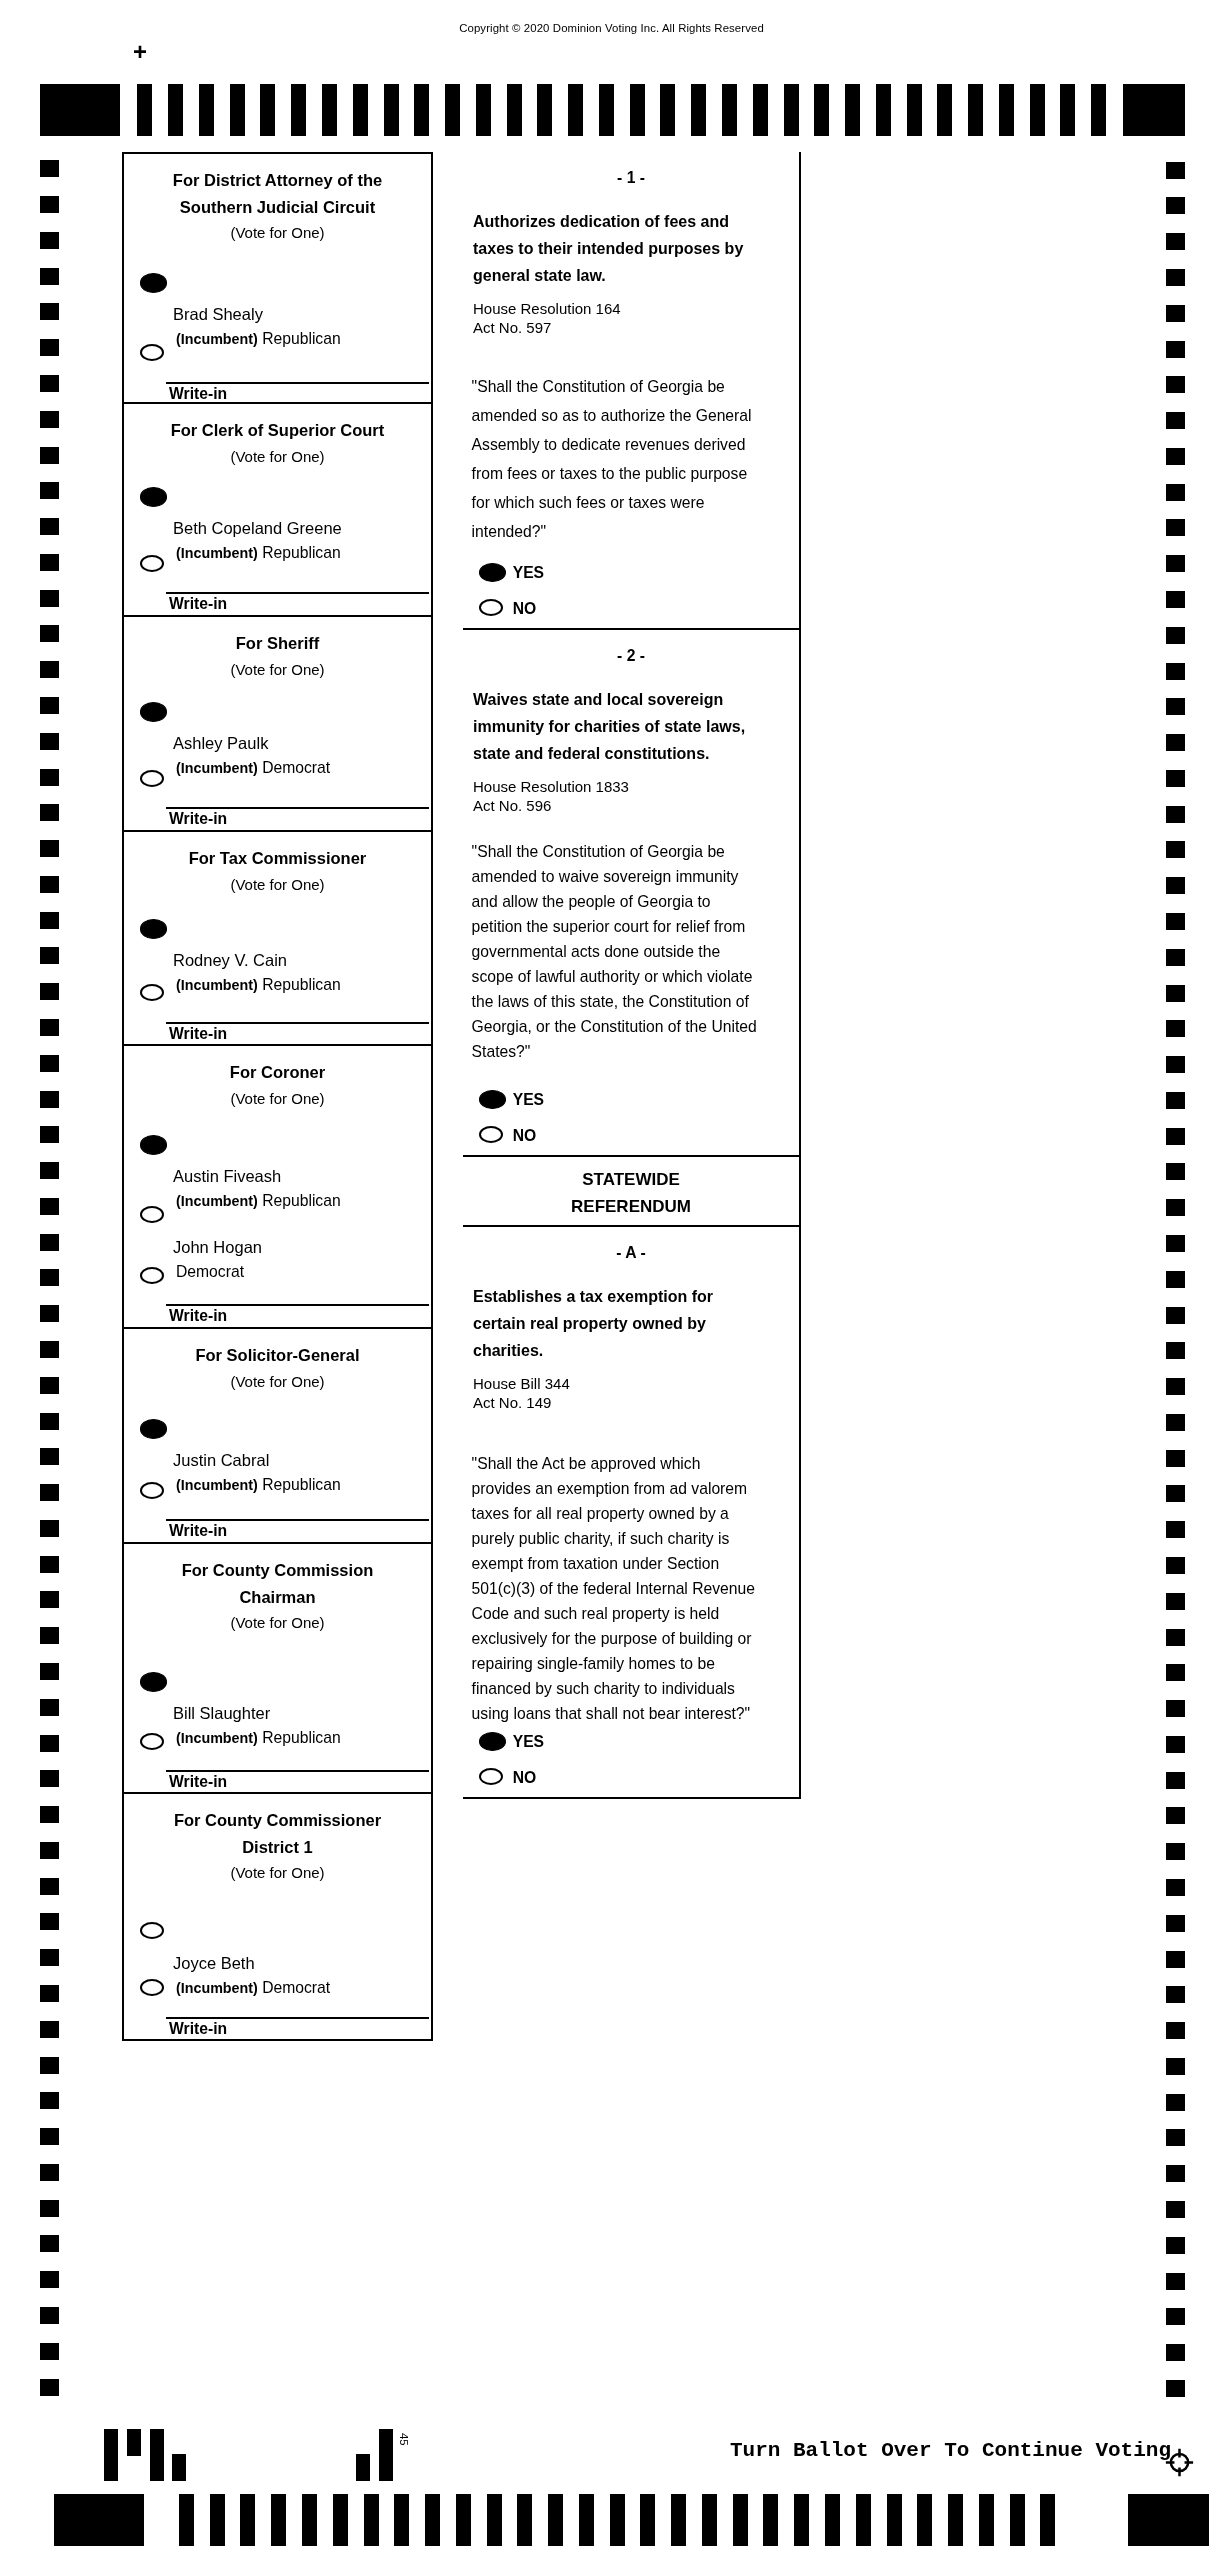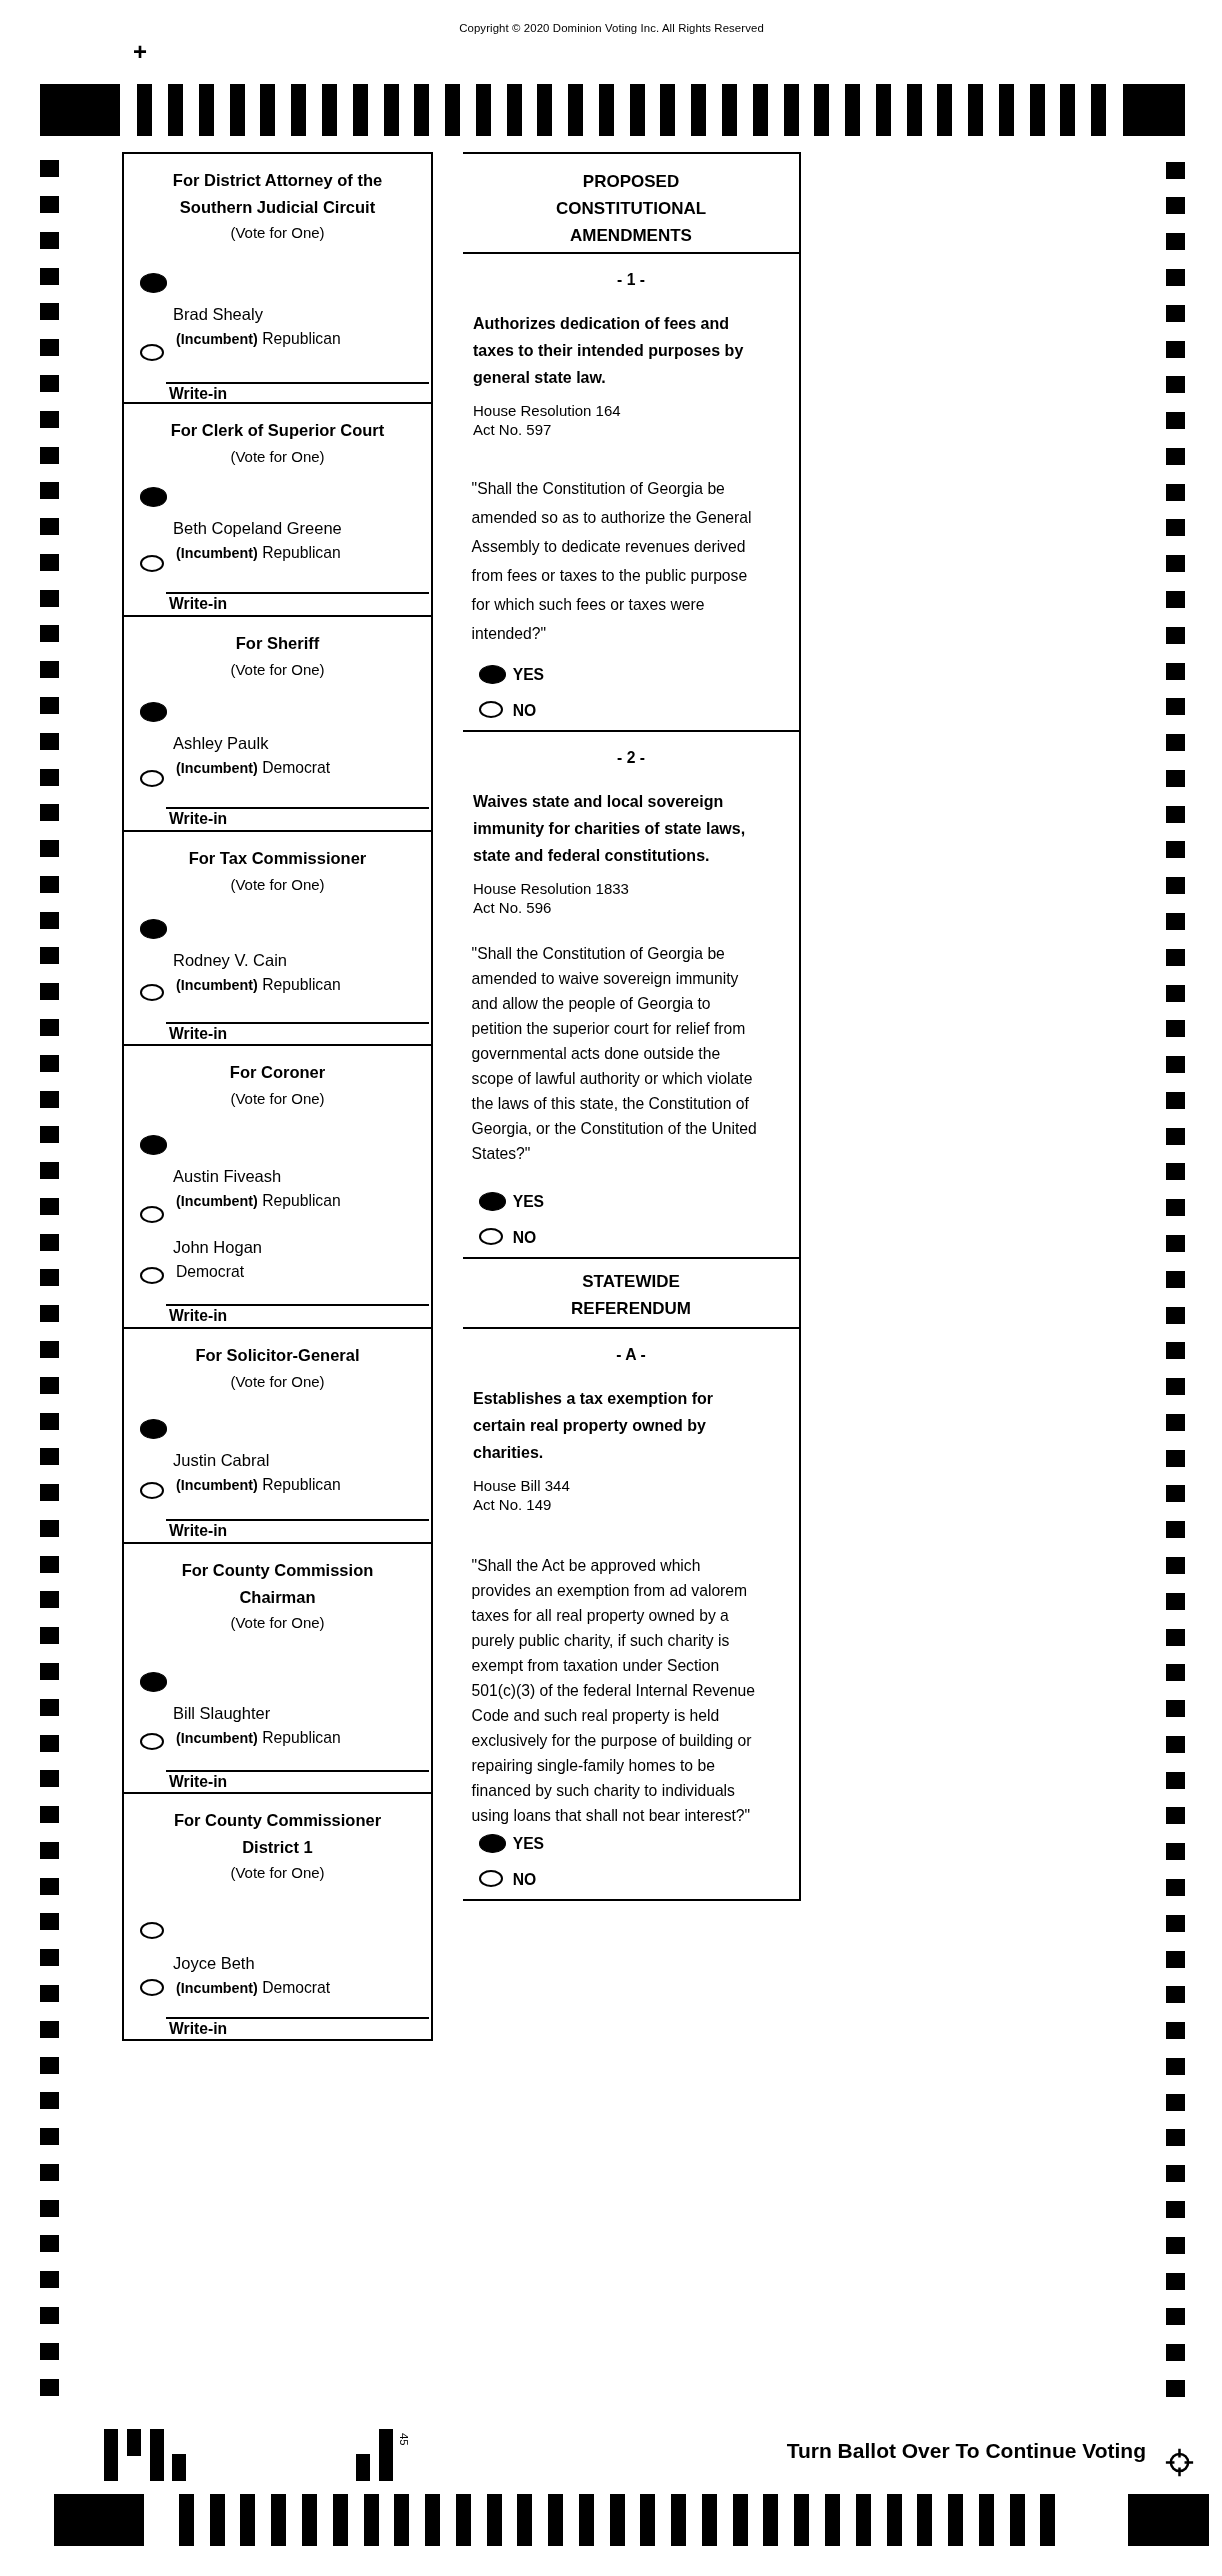--- a/index.html
+++ b/index.html
@@ -32,21 +32,21 @@
   .mhead{text-align:center;font-weight:bold;font-size:17px;line-height:27px;white-space:pre-line;}
   .m-num{position:absolute;top:17px;left:0;width:100%;text-align:center;font-weight:bold;font-size:15.7px;}
   .m-sum{position:absolute;top:56px;left:10px;right:4.3px;font-weight:bold;font-size:16px;line-height:27px;white-space:pre-line;}
   .m-refs{position:absolute;top:147px;left:10px;font-size:15px;line-height:19.3px;}
   .m-q{position:absolute;left:8.6px;right:4.3px;font-size:15.7px;white-space:pre-line;}
   .m-opts{position:absolute;left:15.7px;bottom:10px;}
   .opt{position:relative;height:19.3px;margin-top:16.5px;}
   .opt:first-child{margin-top:16px;}
   .opt .oval{left:0;top:0;}
   .opt-label{margin-left:34px;font-weight:bold;font-size:15.7px;line-height:19.3px;}
-  #footer-text{position:absolute;right:77px;top:2439px;font-size:21px;font-weight:bold;white-space:nowrap;}
+  #footer-text{position:absolute;right:52px;top:2439px;font-size:21px;font-weight:bold;white-space:nowrap;font-family:Liberation Mono, monospace;}
   #sheet-code{position:absolute;left:398px;top:2433px;font-size:11.4px;writing-mode:vertical-rl;}
 </style>
 </head>
 <body>
 
 <div id="copyright">Copyright © 2020 Dominion Voting Inc. All Rights Reserved</div>
 <div id="plus">+</div>
 
 <div id="timing-marks">
     <div class="bar" style="left: 40px; top: 84px; width: 80px; height: 52px;"></div>
@@ -358,23 +358,20 @@
         <span class="oval"></span>
         <div class="cand-name">Joyce Beth</div>
         <div class="cand-party"><b>(Incumbent)</b> <span>Democrat</span></div>
       </div>
       <span class="oval" style="top: 185px;"></span>
       <div class="wline" style="top: 223px;"></div>
       <div class="wlabel" style="top: 225px;">Write-in</div>
     </section>
   </div>
 <div id="measures">
-    <section class="box mhead first" style="height: 102px; padding-top: 14.3px;">PROPOSED
-CONSTITUTIONAL
-AMENDMENTS</section>
     <section class="box" style="height: 478px;">
       <div class="m-num">- 1 -</div>
       <div class="m-sum">Authorizes dedication of fees and
 taxes to their intended purposes by
 general state law.</div>
       <div class="m-refs">
         <div>House Resolution 164</div>
         <div>Act No. 597</div>
       </div>
       <div class="m-q" style="top: 220px; line-height: 29px;">"Shall the Constitution of Georgia be

